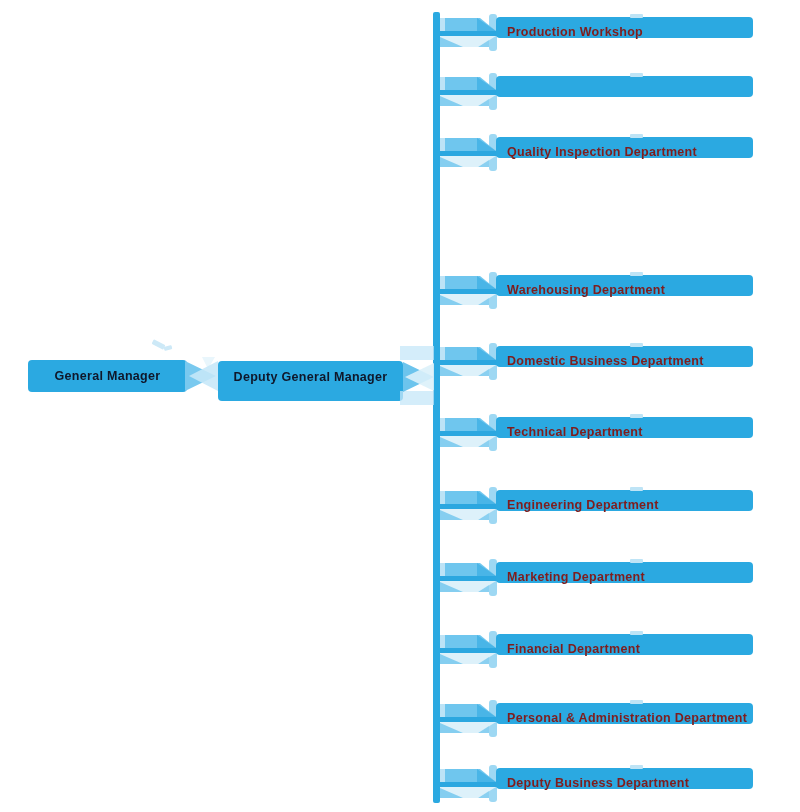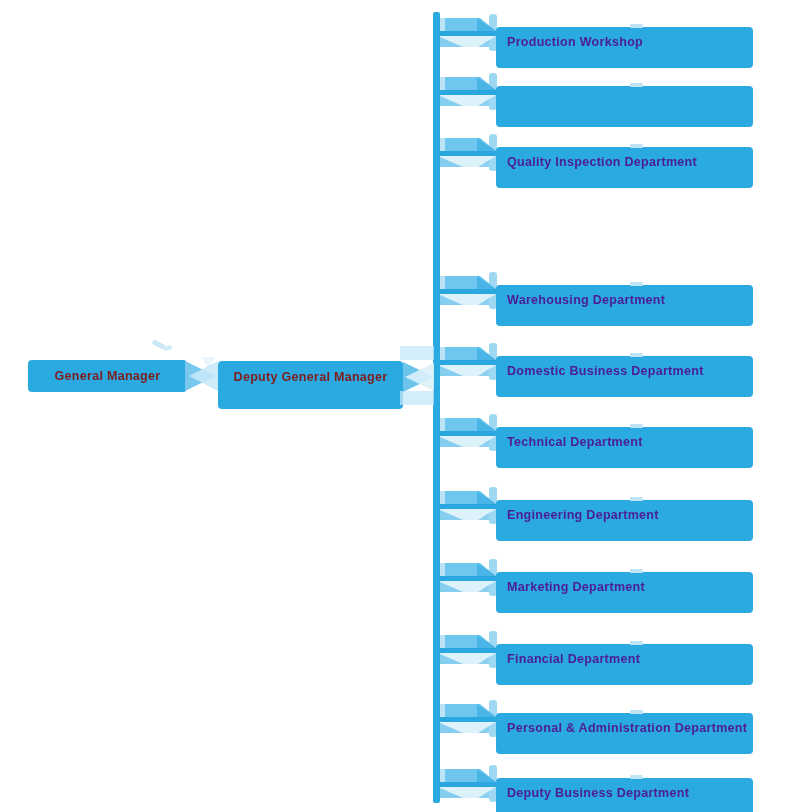--- a/index.html
+++ b/index.html
@@ -8,48 +8,48 @@
     position:relative;width:800px;height:812px;background:#ffffff;overflow:hidden;
     font-family:"Liberation Sans",sans-serif;
   }
   
   .trunk{position:absolute;left:433px;top:12px;width:7px;height:791px;
          background:#2BA9E1;border-radius:2px;}
   
   .row{position:absolute;left:433px;width:340px;height:37px;}
   .arm{position:absolute;left:0;top:0;width:64px;height:37px;display:block;}
   .dept-box{
-    position:absolute;left:63px;top:13px;width:246px;height:41px;
+    position:absolute;left:63px;top:3px;width:246px;height:21px;
     padding-left:11px;background:#2BA9E1;border-radius:4px;
-    color:#4c1d95;font-size:12.5px;font-weight:bold;letter-spacing:.3px;
+    color:#7f1d1d;font-size:12.5px;font-weight:bold;letter-spacing:.3px;
     line-height:31px;white-space:nowrap;
   }
   .dept-box::before{ 
     content:"";position:absolute;right:-7px;top:2px;width:13px;height:27px;
     background:#85CEF0;border-radius:3px;z-index:-1;
   }
   .dept-box::after{ 
     content:"";position:absolute;left:58px;right:-9px;top:-2px;height:3px;
     background:#C9E8F7;z-index:-1;
   }
   .notch{position:absolute;top:-3px;left:52%;width:13px;height:4px;
          background:#BEE4F6;border-radius:1px;}
   .underl{position:absolute;bottom:-3px;left:58px;right:-4px;height:3px;
           background:#D5EEF9;z-index:-1;}
   
   .node{
-    position:absolute;background:#2BA9E1;border-radius:4px;color:#7f1d1d;
+    position:absolute;background:#2BA9E1;border-radius:4px;color:#0f172a;
     font-size:12.5px;font-weight:bold;letter-spacing:.3px;text-align:center;
   }
   .gm{left:28px;top:360px;width:159px;height:32px;line-height:32px;}
   .gm::before{content:"";position:absolute;left:-8px;top:5px;width:9px;height:30px;
               background:#2BA9E1;border-radius:2px;z-index:-1;}
   .gm::after{content:"";position:absolute;left:-6px;bottom:-5px;width:46px;height:7px;
              background:#D5EEF9;z-index:-1;}
-  .dgm{left:218px;top:361px;width:185px;height:48px;line-height:32px;}
+  .dgm{left:218px;top:361px;width:185px;height:40px;line-height:32px;}
   .dgm::before{content:"";position:absolute;left:-8px;top:-7px;width:10px;height:18px;
                background:#CBE9F8;z-index:-1;}
   .dgm::after{content:"";position:absolute;right:-4px;bottom:-8px;width:90px;height:8px;
               background:#CFEBF9;z-index:-1;}
   .conn1{position:absolute;left:185px;top:357px;width:34px;height:38px;}
   .conn2{position:absolute;left:397px;top:341px;width:37px;height:70px;}
   .tick{position:absolute;background:#CDE9F7;border-radius:1px;}
   .tick-a{left:152px;top:342px;width:13px;height:5px;transform:rotate(28deg);}
   .tick-b{left:164px;top:346px;width:8px;height:4px;transform:rotate(-14deg);}
 </style>

